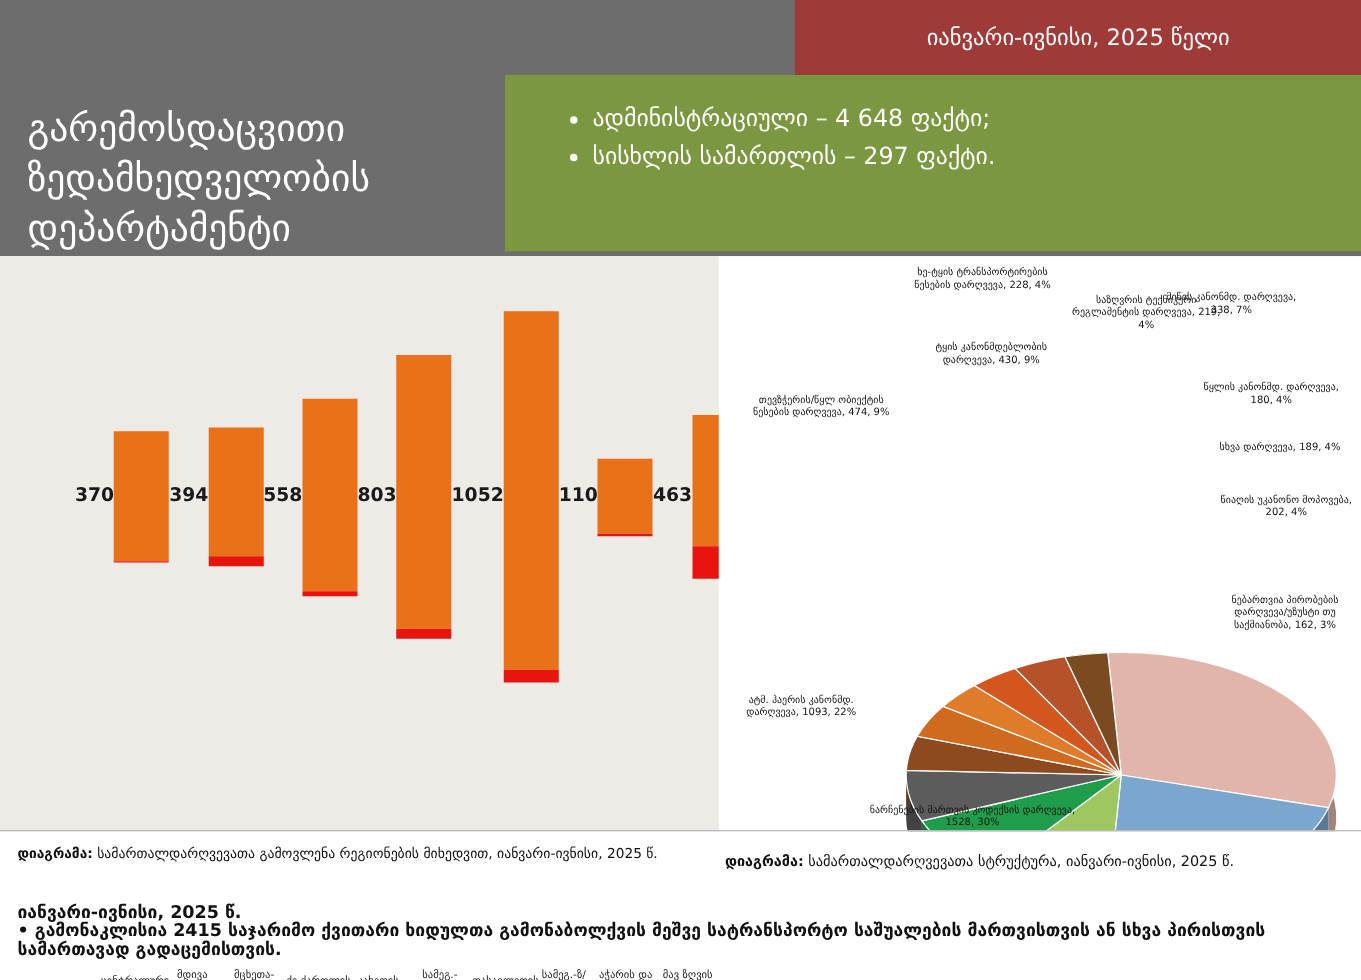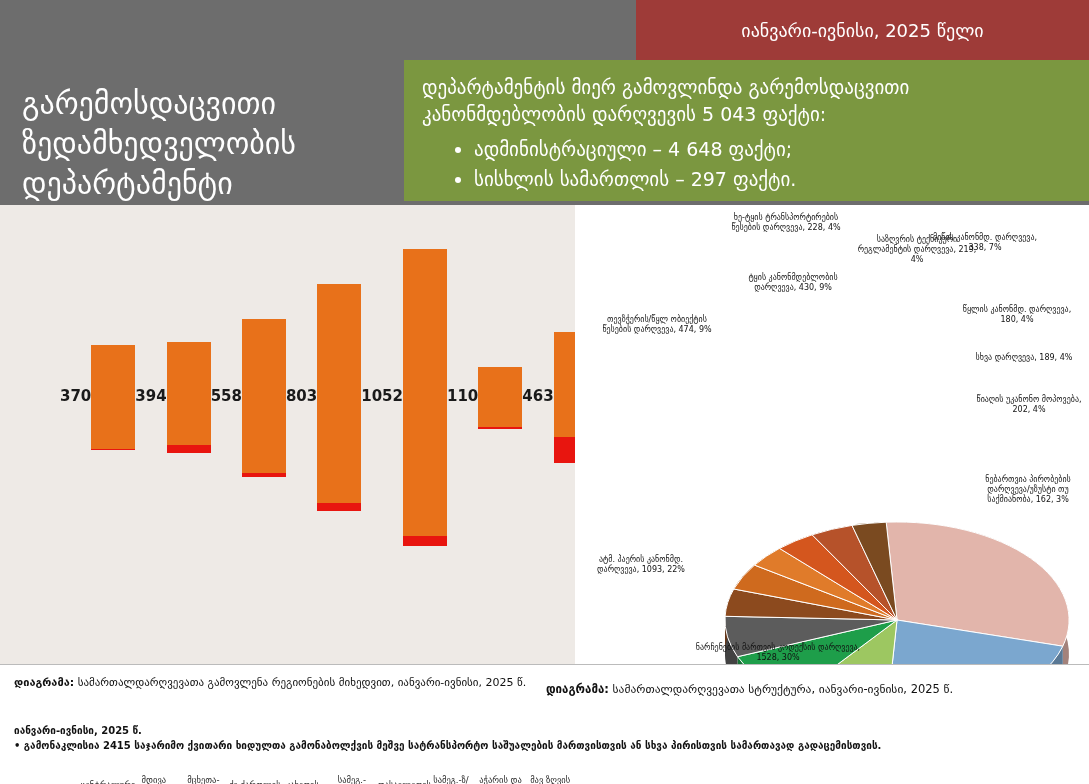--- a/index.html
+++ b/index.html
@@ -31,36 +31,35 @@
   .tbl td{text-align:center;vertical-align:middle;padding:3px 1px;line-height:10px;}
   .tbl tr.hdr td{height:34px;}
   .tbl td.lbl{text-align:left;width:62px;padding-left:2px;}
 
   
   .pie-wrap{position:absolute;left:0;top:0;width:514px;height:460px;}
   .lbl{position:absolute;font-size:8px;line-height:10px;color:#111;text-align:center;}
 
   
   .cap-left{position:absolute;left:14px;top:675px;width:545px;font-size:11px;color:#111;line-height:15px;}
-  .cap-right{position:absolute;left:546px;top:682px;width:505px;font-size:11.5px;color:#111;line-height:15px;}
-  .foot{position:absolute;left:14px;top:723px;width:1060px;font-size:10px;color:#111;line-height:15px;font-weight:bold;}
+  .cap-right{position:absolute;left:580px;top:682px;width:505px;font-size:11.5px;color:#111;line-height:15px;}
+  .foot{position:absolute;left:14px;top:723px;width:1060px;font-size:14px;color:#111;line-height:15px;font-weight:bold;}
   .bold{font-weight:bold;}
   .sep{position:absolute;left:0;top:664px;width:1089px;height:1px;background:#bbb;}
   .vsep{position:absolute;left:575px;top:205px;width:1px;height:460px;background:#cccccc;}
 </style>
 </head>
 <body>
 
 <div class="header">
   <div class="dept-title">გარემოსდაცვითი ზედამხედველობის დეპარტამენტი</div>
   <div class="red-band">
     <span>იანვარი-ივნისი, 2025 წელი</span>
   </div>
   <div class="green-band">
-    <div class="lead">დეპარტამენტის მიერ გამოვლინდა გარემოსდაცვითი კანონმდებლობის დარღვევის 5 043 ფაქტი:</div>
     <ul>
       <li>ადმინისტრაციული – 4  648 ფაქტი;</li>
       <li>სისხლის სამართლის – 297  ფაქტი.</li>
     </ul>
   </div>
 </div>
 
 <div class="body-area"></div>
 <div class="vsep"></div>
 

